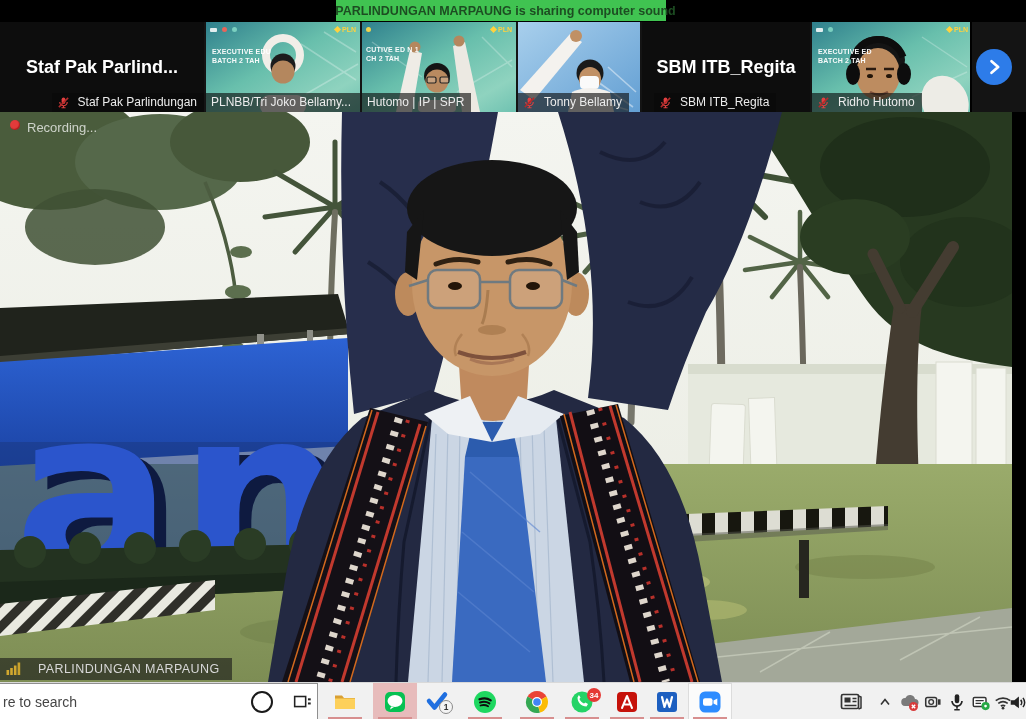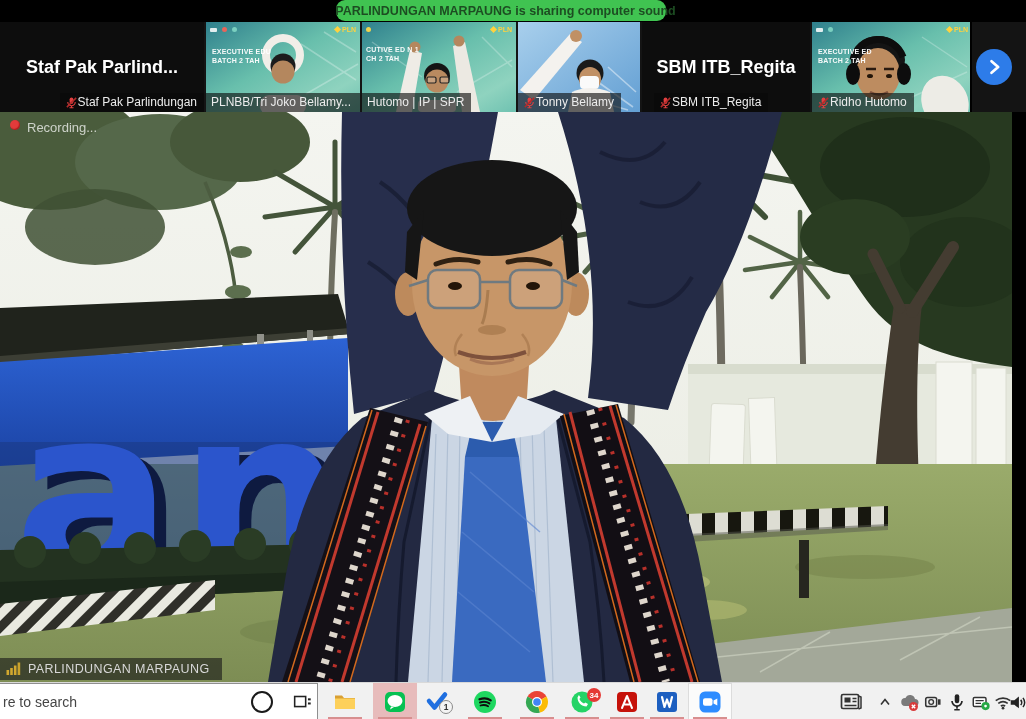--- a/index.html
+++ b/index.html
@@ -4,34 +4,34 @@
 <style>
   html,body{margin:0;padding:0;}
   body{
     width:1026px;height:719px;overflow:hidden;position:relative;
     background:#000;font-family:"Liberation Sans",sans-serif;
     -webkit-font-smoothing:antialiased;
   }
   
   .banner{
     position:absolute;left:336px;top:0;width:330px;height:21px;z-index:30;
-    background:#40c351;border-radius:9px;display:flex;align-items:center;
+    background:#40c351;border-radius:0;display:flex;align-items:center;
     justify-content:center;gap:9px;
   }
   .banner-text{font-size:12.5px;font-weight:bold;color:#1d4d22;white-space:nowrap;}
   
   .filmstrip{position:absolute;left:0;top:22px;width:1026px;height:90px;background:#141414;}
   .tile{position:absolute;top:0;height:90px;overflow:hidden;background:#000;}
   .tile svg.scene{position:absolute;left:0;top:0;}
   .center-name{
     position:absolute;left:0;right:0;top:50%;transform:translateY(-50%);
     text-align:center;color:#fff;font-weight:bold;font-size:18px;white-space:nowrap;
   }
   .label-bar{
-    position:absolute;bottom:0;display:flex;align-items:center;gap:0;
+    position:absolute;bottom:0;display:flex;align-items:center;gap:8px;
     background:rgba(10,10,10,.62);color:#ececec;font-size:12px;
     padding:2px 7px 3px 5px;white-space:nowrap;max-width:100%;overflow:hidden;box-sizing:border-box;
   }
   .label-left{left:0;} .label-right{right:0;}
   .cap{position:absolute;left:6px;top:25px;color:#fff;font-size:7px;line-height:9px;
        font-weight:bold;opacity:.95;letter-spacing:.2px;}
   .logo-row{position:absolute;left:4px;right:4px;top:3px;height:9px;display:flex;align-items:center;}
   .logo-marks{display:flex;gap:5px;align-items:center;}
   .mark{width:7px;height:4px;background:rgba(255,255,255,.85);border-radius:1px;}
   .dotg{width:5px;height:5px;border-radius:50%;}
@@ -41,21 +41,21 @@
   .next-btn{
     position:absolute;left:976px;top:27px;width:36px;height:36px;border-radius:50%;
     background:#2d7ce9;display:flex;align-items:center;justify-content:center;cursor:pointer;
   }
   
   .main-video{position:absolute;left:0;top:112px;width:1012px;height:570px;background:#eef0e9;overflow:hidden;}
   .recording{position:absolute;left:10px;top:8px;display:flex;gap:7px;z-index:5;}
   .rec-dot{width:10px;height:10px;border-radius:50%;background:#e23b3b;box-shadow:inset -1px -1px 1px rgba(120,0,0,.5);}
   .rec-text{color:rgba(255,255,255,.72);font-size:13px;}
   .speaker-tag{
-    position:absolute;left:0;bottom:2px;display:flex;align-items:center;gap:7px;z-index:5;
+    position:absolute;left:0;bottom:2px;display:flex;align-items:center;gap:17px;z-index:5;
     background:rgba(25,25,25,.62);padding:3px 12px 4px 6px;
   }
   .speaker-name{color:#d8d8d8;font-size:12.5px;letter-spacing:.4px;}
   
   .taskbar{position:absolute;left:0;top:682px;width:1026px;height:37px;background:#f1f1f1;border-top:1px solid #d9d9d9;box-sizing:border-box;}
   .search{
     position:absolute;left:0;top:0;width:318px;height:37px;background:#fff;
     border:1px solid #8f8f8f;border-left:none;box-sizing:border-box;
     display:flex;align-items:center;padding-left:3px;color:#454545;font-size:14px;
   }

